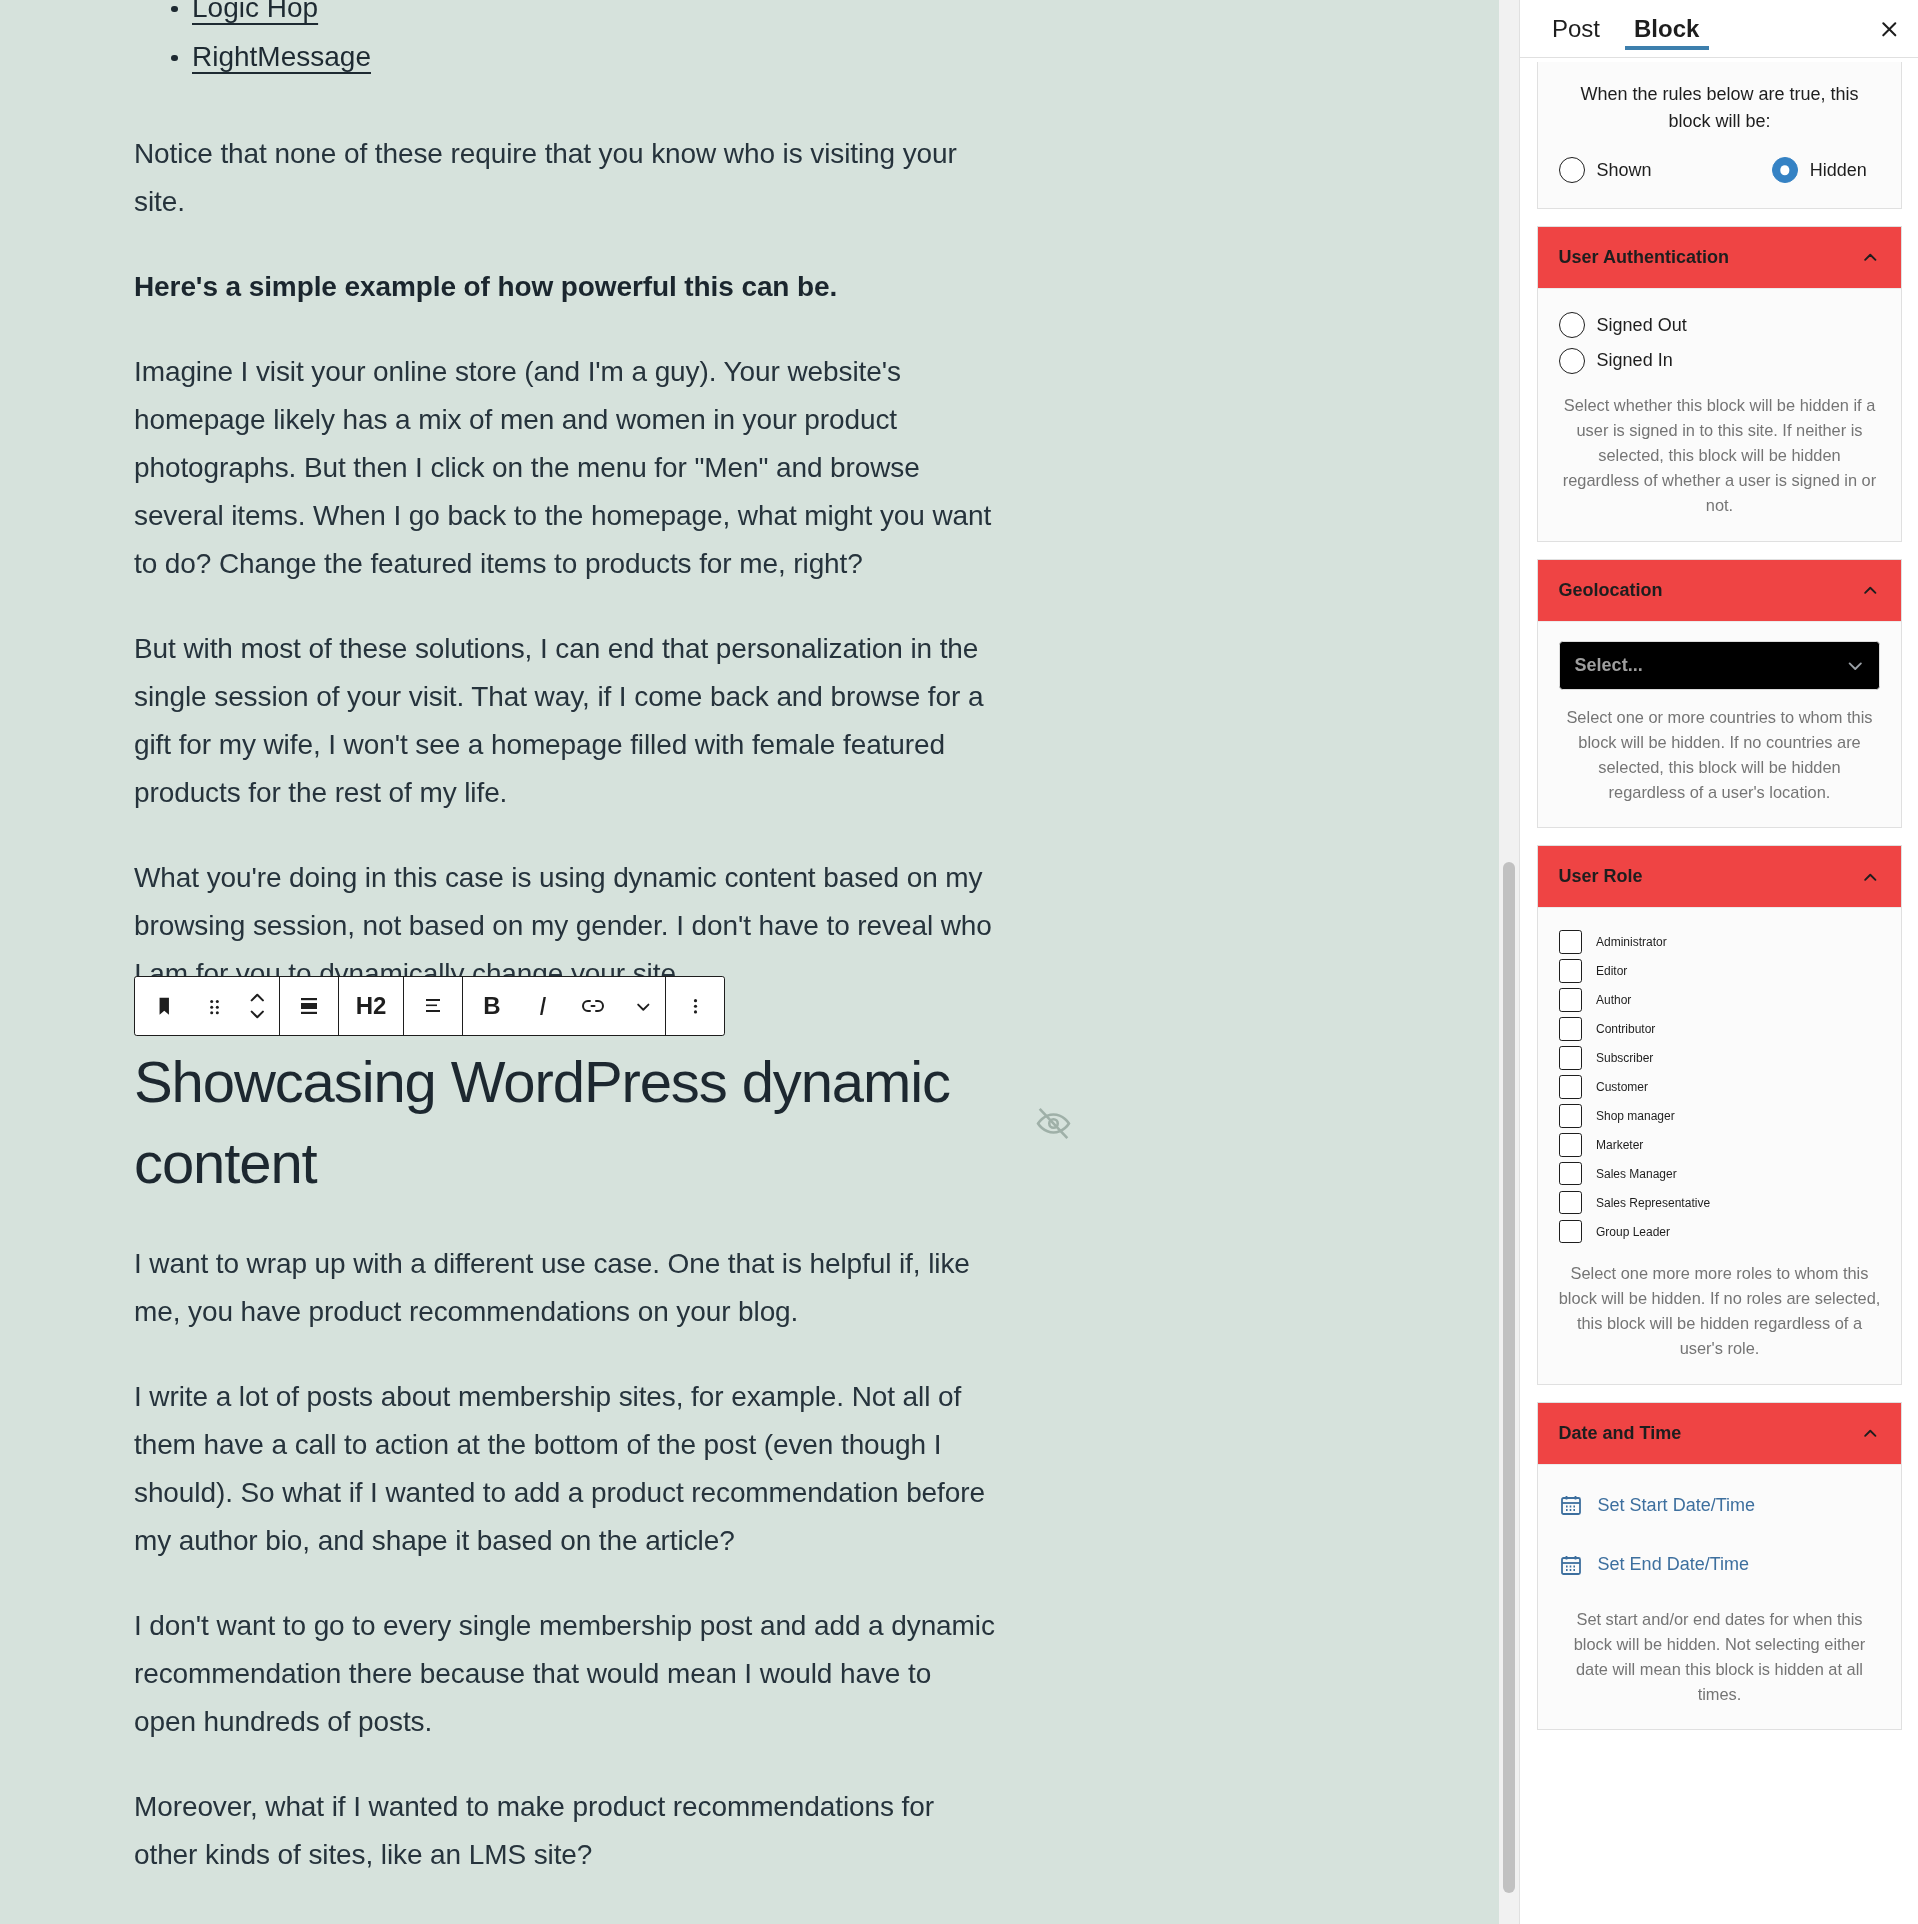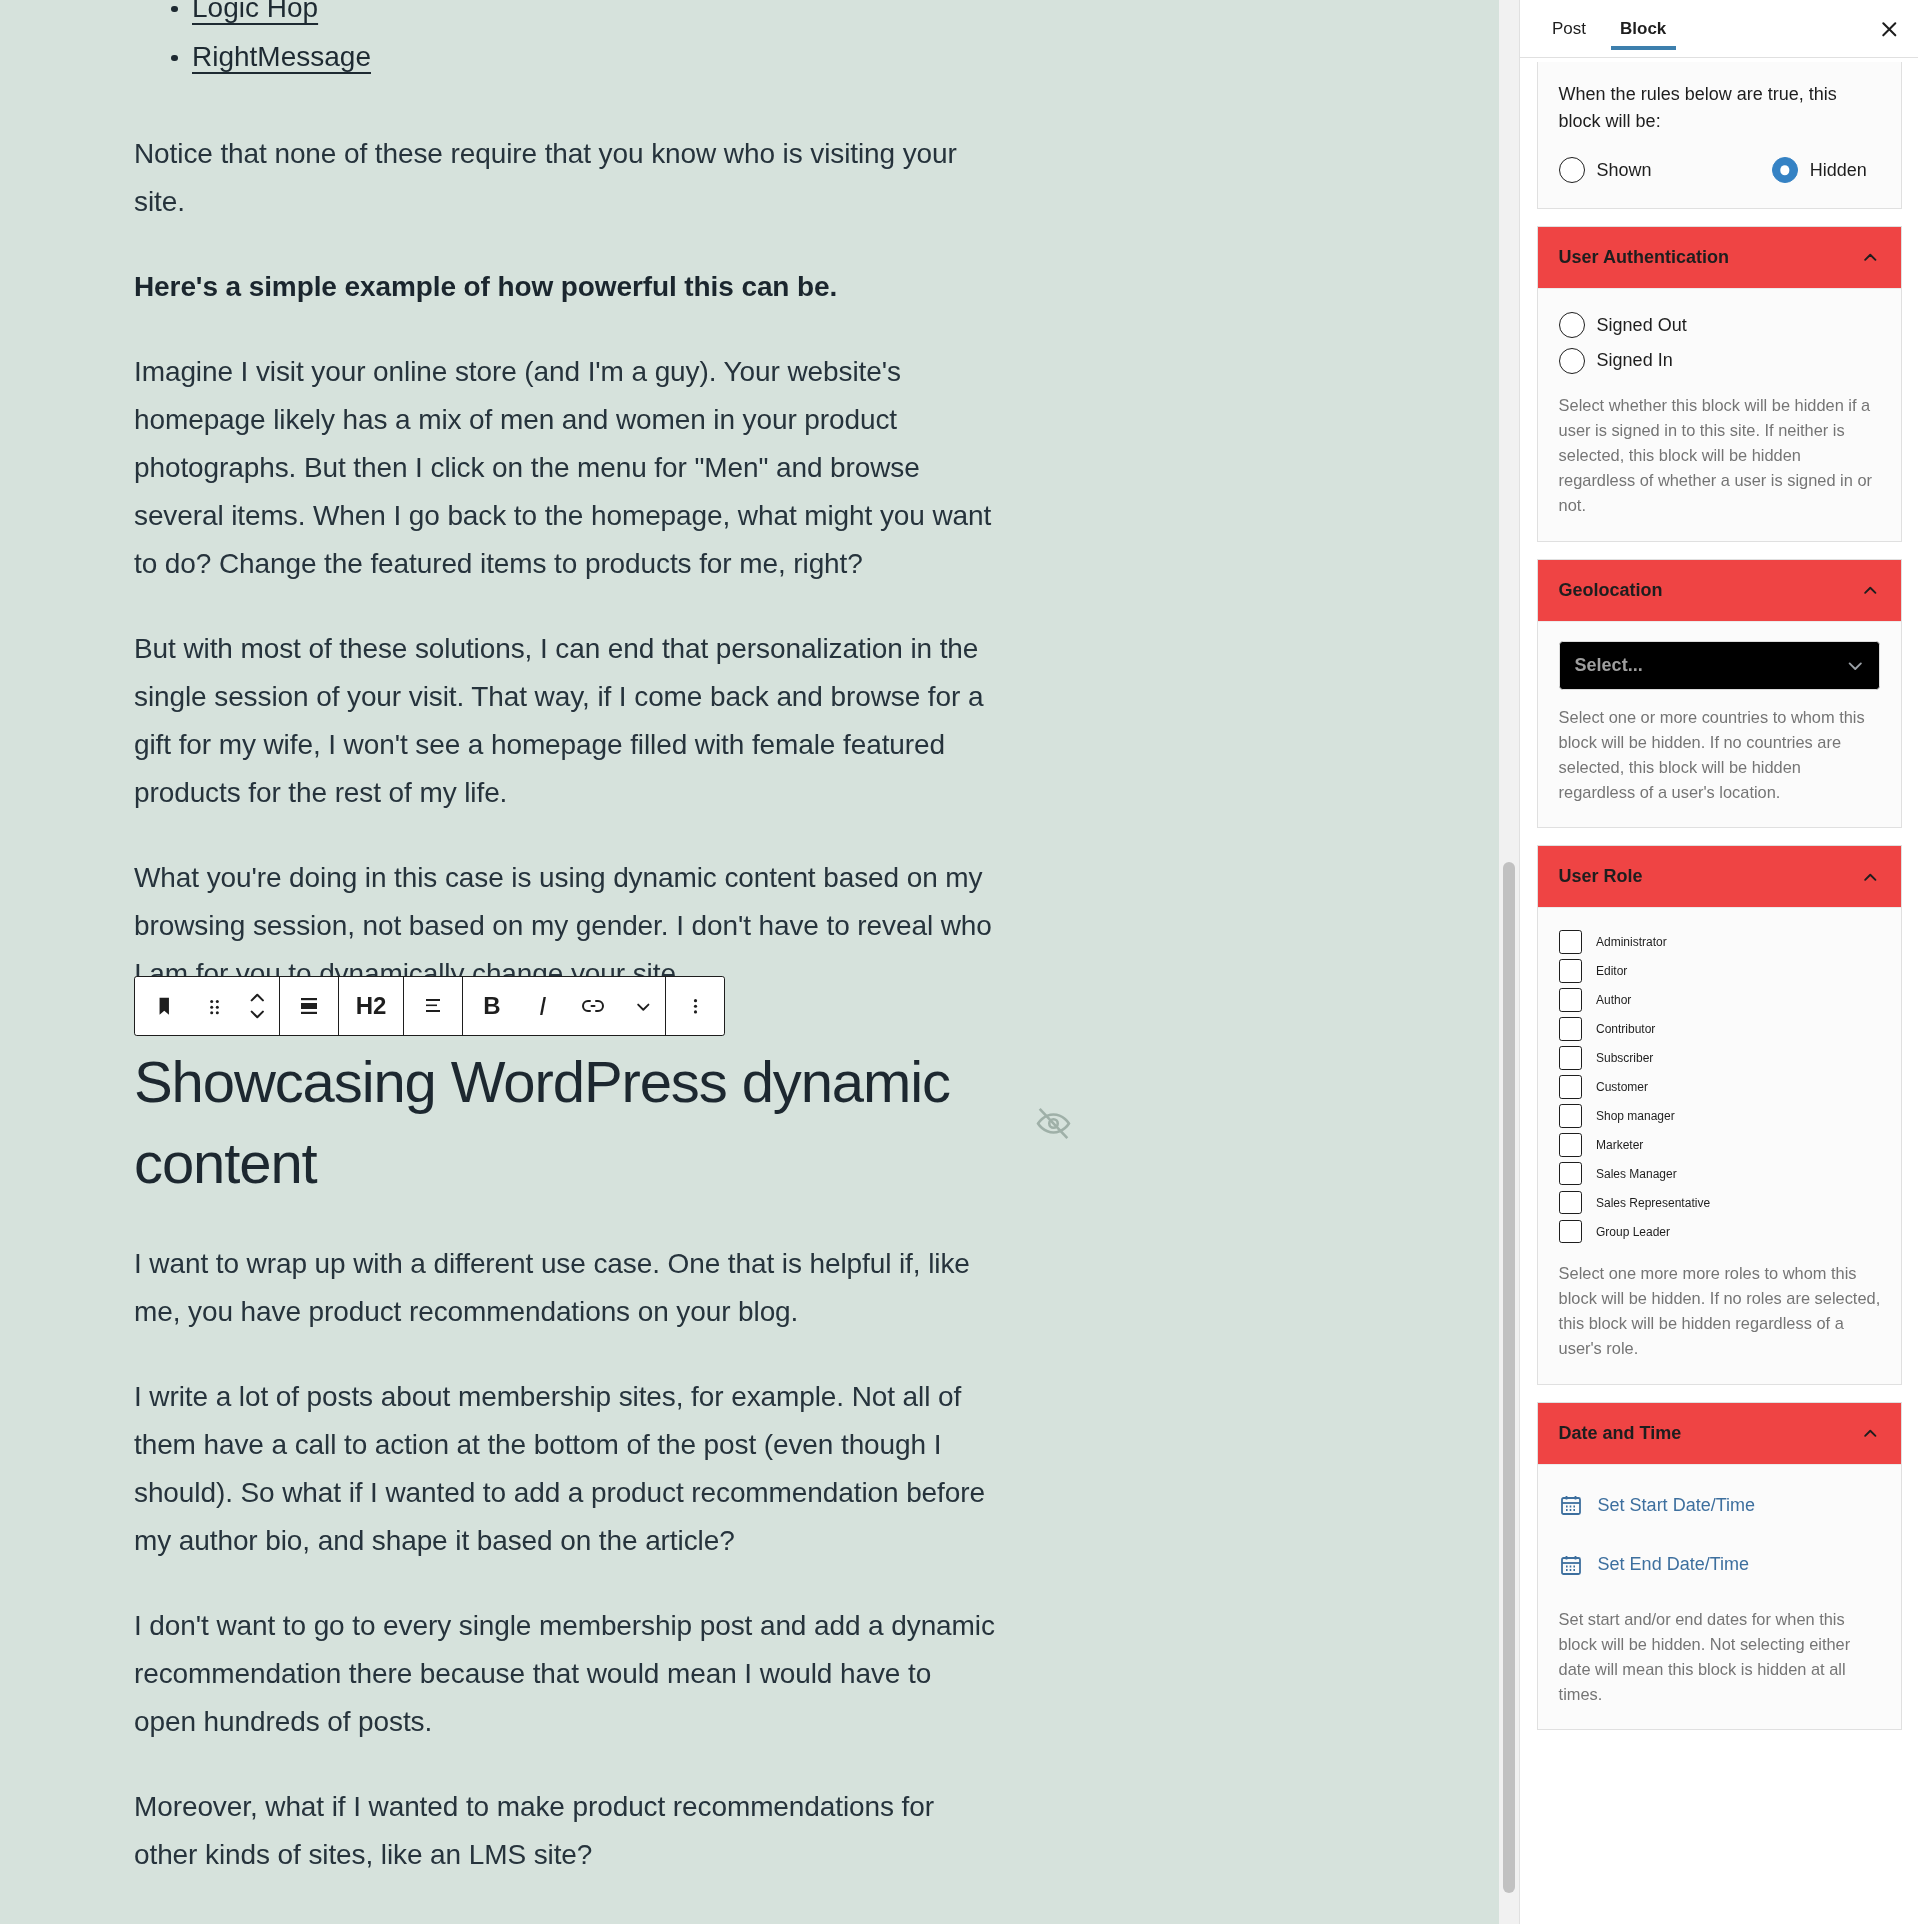--- a/index.html
+++ b/index.html
@@ -164,21 +164,21 @@
     align-items: center;
     border-bottom: 0.9px solid #e0e0e0;
     padding-left: 15px;
   }
   .tab {
     position: relative;
     height: 42px;
     padding: 0 17px;
     display: flex;
     align-items: center;
-    font-size: 17px;
+    font-size: 24px;
     color: #1e1e1e;
     cursor: pointer;
     background: transparent;
     border: none;
     font-family: "Liberation Sans", sans-serif;
   }
   .tab.active { font-weight: 600; }
   .tab.active::after {
     content: "";
     position: absolute;
@@ -223,21 +223,21 @@
     cursor: pointer;
     border-bottom: 0.9px solid #ececec;
     background: #ef4444;
   }
   .panel-title {
     font-size: 18px;
     font-weight: 600;
     color: #1e1e1e;
   }
   .chev { color: #1e1e1e; display: flex; }
-  .panel-content { padding: 19px 20.6px 22.5px 20.6px; }
+  .panel-content { padding: 19px 20.6px 22.5px 20.6px; text-align: center; }
 
   .help-text {
     font-size: 16.4px;
     line-height: 25px;
     color: #757575;
     margin-top: 15px;
   }
 
   
   .radio-row {

